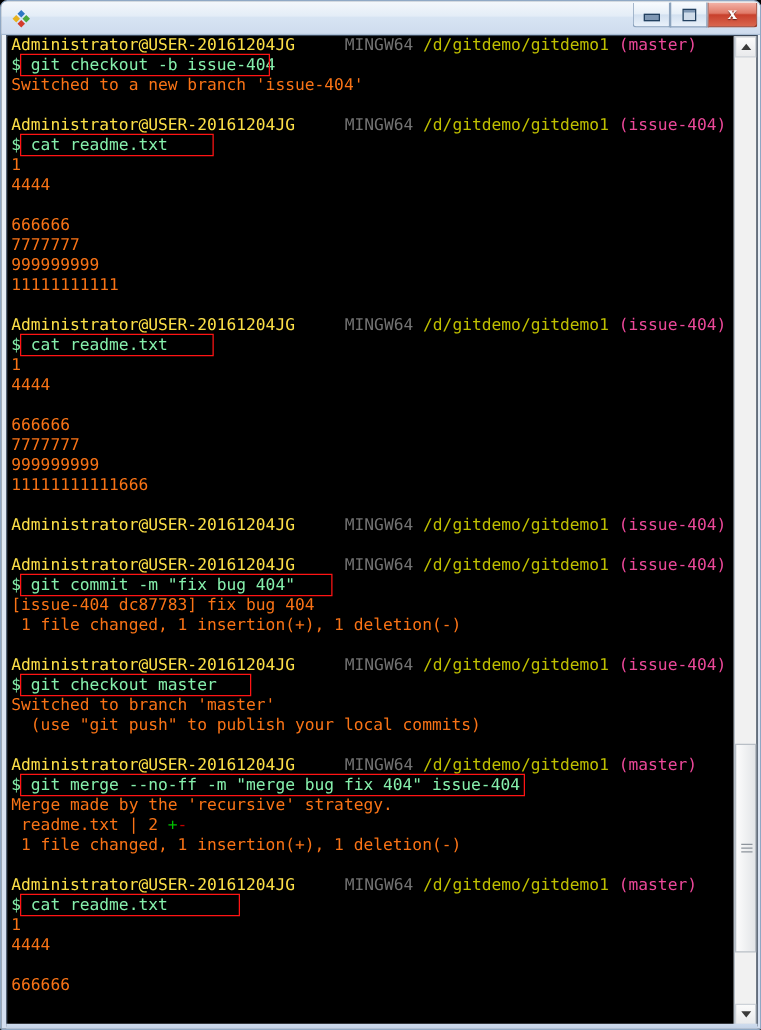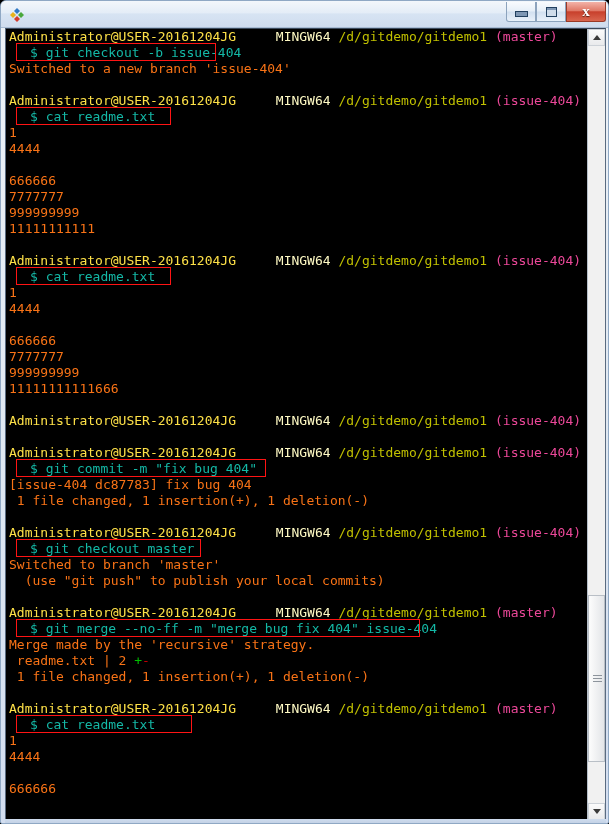--- a/index.html
+++ b/index.html
@@ -123,27 +123,27 @@
     line-height: 16px;
     font-family: "DejaVu Sans Mono", monospace;
     font-size: 13px;
     white-space: pre;
     color: #c8c8c8;
     letter-spacing: 0px;
   }
   .blank { height: 16px; }
 
   .c-user   { color: #fde047; }
-  .c-host   { color: #fef9c3; padding-left: 32px; }
+  .c-host   { color: #737373; padding-left: 32px; }
   .c-path   { color: #c0c000; }
   .c-branch { color: #ec4899; }
   .c-out    { color: #f97316; }
   .c-plus   { color: #00c000; }
   .c-minus  { color: #c00000; }
-  .c-prompt { color: #14b8a6; margin-left: 21px; }
+  .c-prompt { color: #86efac; }
 
   
   .cmdline { position: relative; }
   .cmdbox {
     position: absolute;
     top: -2px;
     left: 7px;
     height: 18px;
     border: 1px solid #ff1414;
     box-sizing: border-box;

